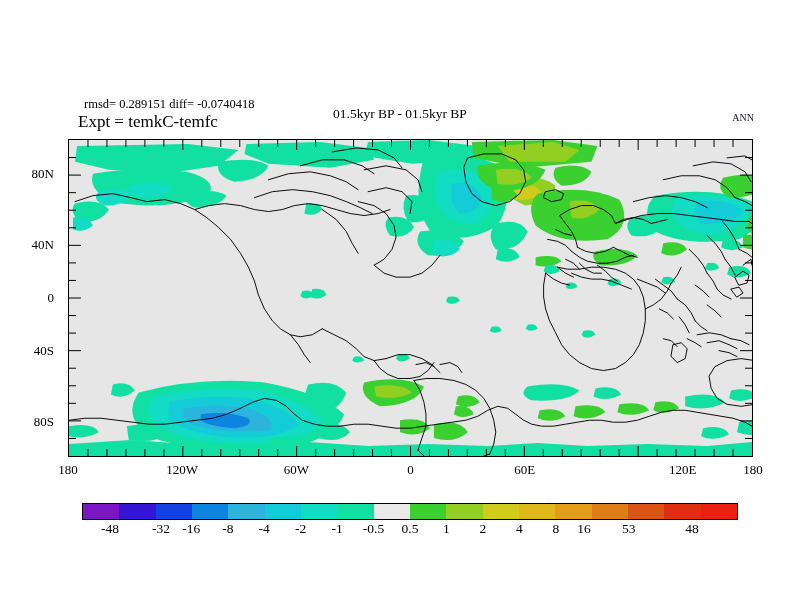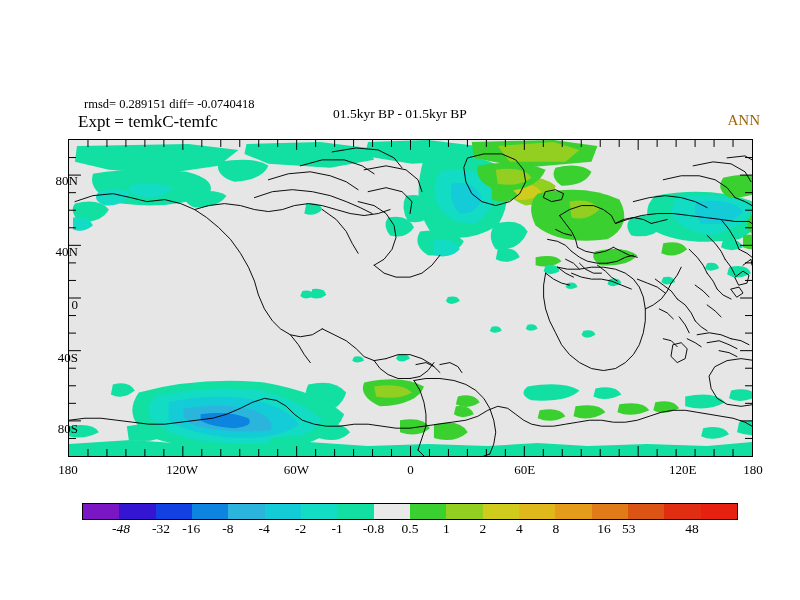--- a/index.html
+++ b/index.html
@@ -25,42 +25,42 @@
   }
   #hdr-expt{
     position:absolute;left:78px;top:112px;
     font-size:17px;color:#000;white-space:nowrap;
   }
   #hdr-period{
     position:absolute;left:0;top:106px;width:800px;
     text-align:center;font-size:13.5px;color:#000;white-space:nowrap;
   }
   #hdr-season{
-    position:absolute;right:40px;top:112px;
-    font-size:15px;color:#a16207;white-space:nowrap;
+    position:absolute;right:46px;top:112px;
+    font-size:10px;color:#0f172a;white-space:nowrap;
   }
 
   
   #plot{
     position:absolute;left:68px;top:139px;
     width:685px;height:318px;
     background:#e6e6e6;
     border:1.3px solid #000;
     box-sizing:border-box;
     overflow:hidden;
   }
   #plot svg{display:block;width:100%;height:100%;}
 
   
   .ylab{
     position:absolute;right:0;
     font-size:13px;color:#000;white-space:nowrap;
     text-align:right;transform:translateY(-50%);
   }
-  #ylabels{position:absolute;left:0;top:146px;width:62px;height:318px;padding-left:24px;}
+  #ylabels{position:absolute;left:0;top:139px;width:62px;height:318px;}
   #xlabels{position:absolute;left:0;top:462px;width:800px;height:22px;}
   .xlab{
     position:absolute;top:0;font-size:13px;color:#000;
     white-space:nowrap;transform:translateX(-50%);
   }
 
   
   #cbar-wrap{position:absolute;left:82px;top:503px;width:656px;height:17px;}
   #cbar{
     display:flex;width:100%;height:100%;
@@ -479,31 +479,31 @@
         <div class="sw" style="background: rgb(207, 204, 29);"></div>
         <div class="sw" style="background: rgb(223, 184, 28);"></div>
         <div class="sw" style="background: rgb(229, 156, 25);"></div>
         <div class="sw" style="background: rgb(224, 124, 23);"></div>
         <div class="sw" style="background: rgb(219, 84, 20);"></div>
         <div class="sw" style="background: rgb(224, 46, 18);"></div>
         <div class="sw" style="background: rgb(232, 32, 15);"></div>
       </div>
   </div>
   <div id="cbar-ticks">
-      <div class="ctick" style="left: 39px; font-style: italic;">-48</div>
+      <div class="ctick" style="left: 28px;">-48</div>
       <div class="ctick" style="left: 79px;">-32</div>
       <div class="ctick" style="left: 109.333px;">-16</div>
       <div class="ctick" style="left: 145.778px;">-8</div>
       <div class="ctick" style="left: 182.222px;">-4</div>
       <div class="ctick" style="left: 218.667px;">-2</div>
       <div class="ctick" style="left: 255.111px;">-1</div>
-      <div class="ctick" style="left: 291.556px;">-0.8</div>
+      <div class="ctick" style="left: 291.556px;">-0.5</div>
       <div class="ctick" style="left: 328px;">0.5</div>
       <div class="ctick" style="left: 364.444px;">1</div>
       <div class="ctick" style="left: 400.889px;">2</div>
       <div class="ctick" style="left: 437.333px;">4</div>
       <div class="ctick" style="left: 473.778px;">8</div>
-      <div class="ctick" style="left: 522px;">16</div>
+      <div class="ctick" style="left: 502px;">16</div>
       <div class="ctick" style="left: 546.667px;">53</div>
       <div class="ctick" style="left: 582px; margin-left: 28px;">48</div>
     </div>
 
 </div>
 
 </body></html>

